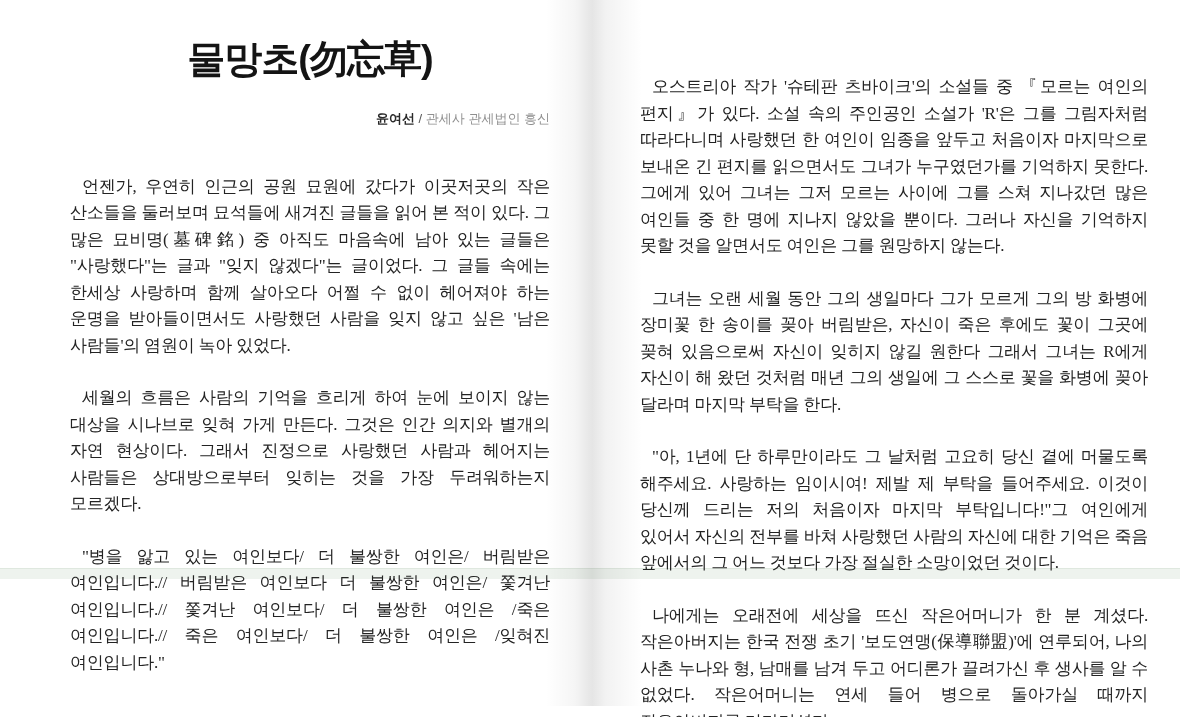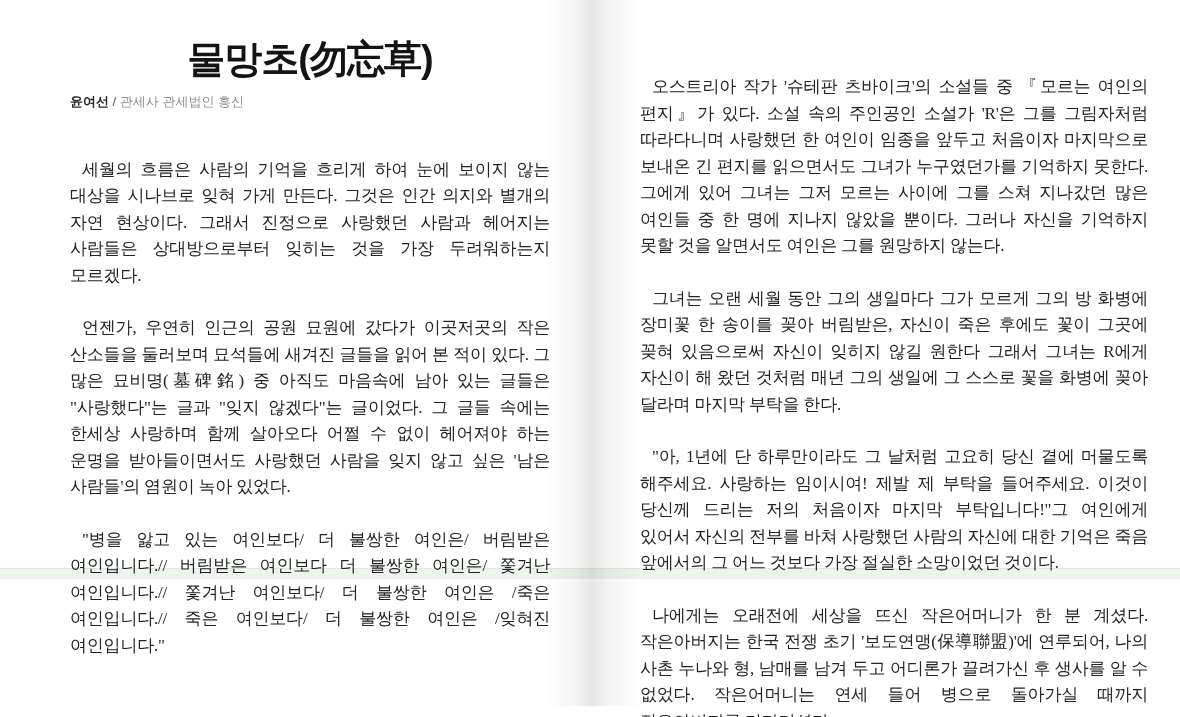--- a/index.html
+++ b/index.html
@@ -45,22 +45,22 @@
   .article-title {
     font-family: "Liberation Sans", sans-serif;
     font-weight: 800;
     font-size: 38px;
     line-height: 1.05;
     color: #141414;
     text-align: center;
     letter-spacing: -1px;
   }
   .byline {
-    margin-top: 13px;
-    text-align: left;
+    margin-top: 30px;
+    text-align: right;
     font-family: "Liberation Sans", sans-serif;
     font-size: 13px;
     line-height: 18px;
   }
   .byline .author-name {
     font-weight: 700;
     color: #2a2a2a;
   }
   .byline .byline-separator {
     color: #555555;
@@ -94,22 +94,22 @@
 <div class="spread">
 
   <div class="page page-left">
     <h1 class="article-title">물망초(勿忘草)</h1>
 
     <div class="byline">
       <span class="author-name">윤여선</span><span class="byline-separator"> / </span><span class="author-affiliation">관세사 관세법인 흥신</span>
     </div>
 
     <div class="body-text">
+      <p class="para">언젠가, 우연히 인근의 공원 묘원에 갔다가 이곳저곳의 작은 산소들을 둘러보며 묘석들에 새겨진 글들을 읽어 본 적이 있다. 그 많은 묘비명(墓碑銘) 중 아직도 마음속에 남아 있는 글들은 "사랑했다"는 글과 "잊지 않겠다"는 글이었다. 그 글들 속에는 한세상 사랑하며 함께 살아오다 어쩔 수 없이 헤어져야 하는 운명을 받아들이면서도 사랑했던 사람을 잊지 않고 싶은 '남은 사람들'의  염원이 녹아 있었다.</p>
       <p class="para">세월의 흐름은 사람의 기억을 흐리게 하여 눈에 보이지 않는 대상을 시나브로 잊혀 가게 만든다. 그것은 인간 의지와 별개의 자연 현상이다. 그래서 진정으로 사랑했던 사람과 헤어지는 사람들은 상대방으로부터 잊히는 것을 가장 두려워하는지 모르겠다.</p>
-      <p class="para">언젠가, 우연히 인근의 공원 묘원에 갔다가 이곳저곳의 작은 산소들을 둘러보며 묘석들에 새겨진 글들을 읽어 본 적이 있다. 그 많은 묘비명(墓碑銘) 중 아직도 마음속에 남아 있는 글들은 "사랑했다"는 글과 "잊지 않겠다"는 글이었다. 그 글들 속에는 한세상 사랑하며 함께 살아오다 어쩔 수 없이 헤어져야 하는 운명을 받아들이면서도 사랑했던 사람을 잊지 않고 싶은 '남은 사람들'의  염원이 녹아 있었다.</p>
       <p class="para">"병을 앓고 있는 여인보다/ 더 불쌍한 여인은/ 버림받은 여인입니다.// 버림받은 여인보다 더 불쌍한 여인은/ 쫓겨난 여인입니다.// 쫓겨난 여인보다/ 더 불쌍한 여인은 /죽은 여인입니다.// 죽은 여인보다/ 더 불쌍한 여인은 /잊혀진 여인입니다."</p>
 
     </div>
   </div>
 
   <div class="page page-right">
     <div>
       <p class="para">오스트리아 작가 '슈테판 츠바이크'의 소설들 중 『모르는 여인의 편지』가 있다. 소설 속의 주인공인 소설가 'R'은 그를 그림자처럼 따라다니며 사랑했던 한 여인이 임종을 앞두고 처음이자 마지막으로 보내온 긴 편지를 읽으면서도 그녀가 누구였던가를 기억하지 못한다. 그에게 있어 그녀는 그저 모르는 사이에 그를 스쳐 지나갔던 많은 여인들 중 한 명에 지나지 않았을 뿐이다. 그러나 자신을 기억하지 못할 것을 알면서도 여인은 그를 원망하지 않는다.</p>
       <p class="para">그녀는 오랜 세월 동안 그의 생일마다 그가 모르게 그의 방 화병에 장미꽃 한 송이를 꽂아 버림받은, 자신이 죽은 후에도 꽃이 그곳에 꽂혀 있음으로써 자신이 잊히지 않길 원한다 그래서 그녀는 R에게 자신이 해 왔던 것처럼 매년 그의 생일에 그 스스로 꽃을 화병에 꽂아 달라며 마지막 부탁을 한다.</p>
       <p class="para">"아, 1년에 단 하루만이라도 그 날처럼 고요히 당신 곁에 머물도록 해주세요. 사랑하는 임이시여! 제발 제 부탁을 들어주세요. 이것이 당신께 드리는 저의 처음이자 마지막 부탁입니다!"그 여인에게 있어서 자신의 전부를 바쳐 사랑했던 사람의 자신에 대한 기억은 죽음 앞에서의 그 어느 것보다 가장 절실한 소망이었던 것이다.</p>

